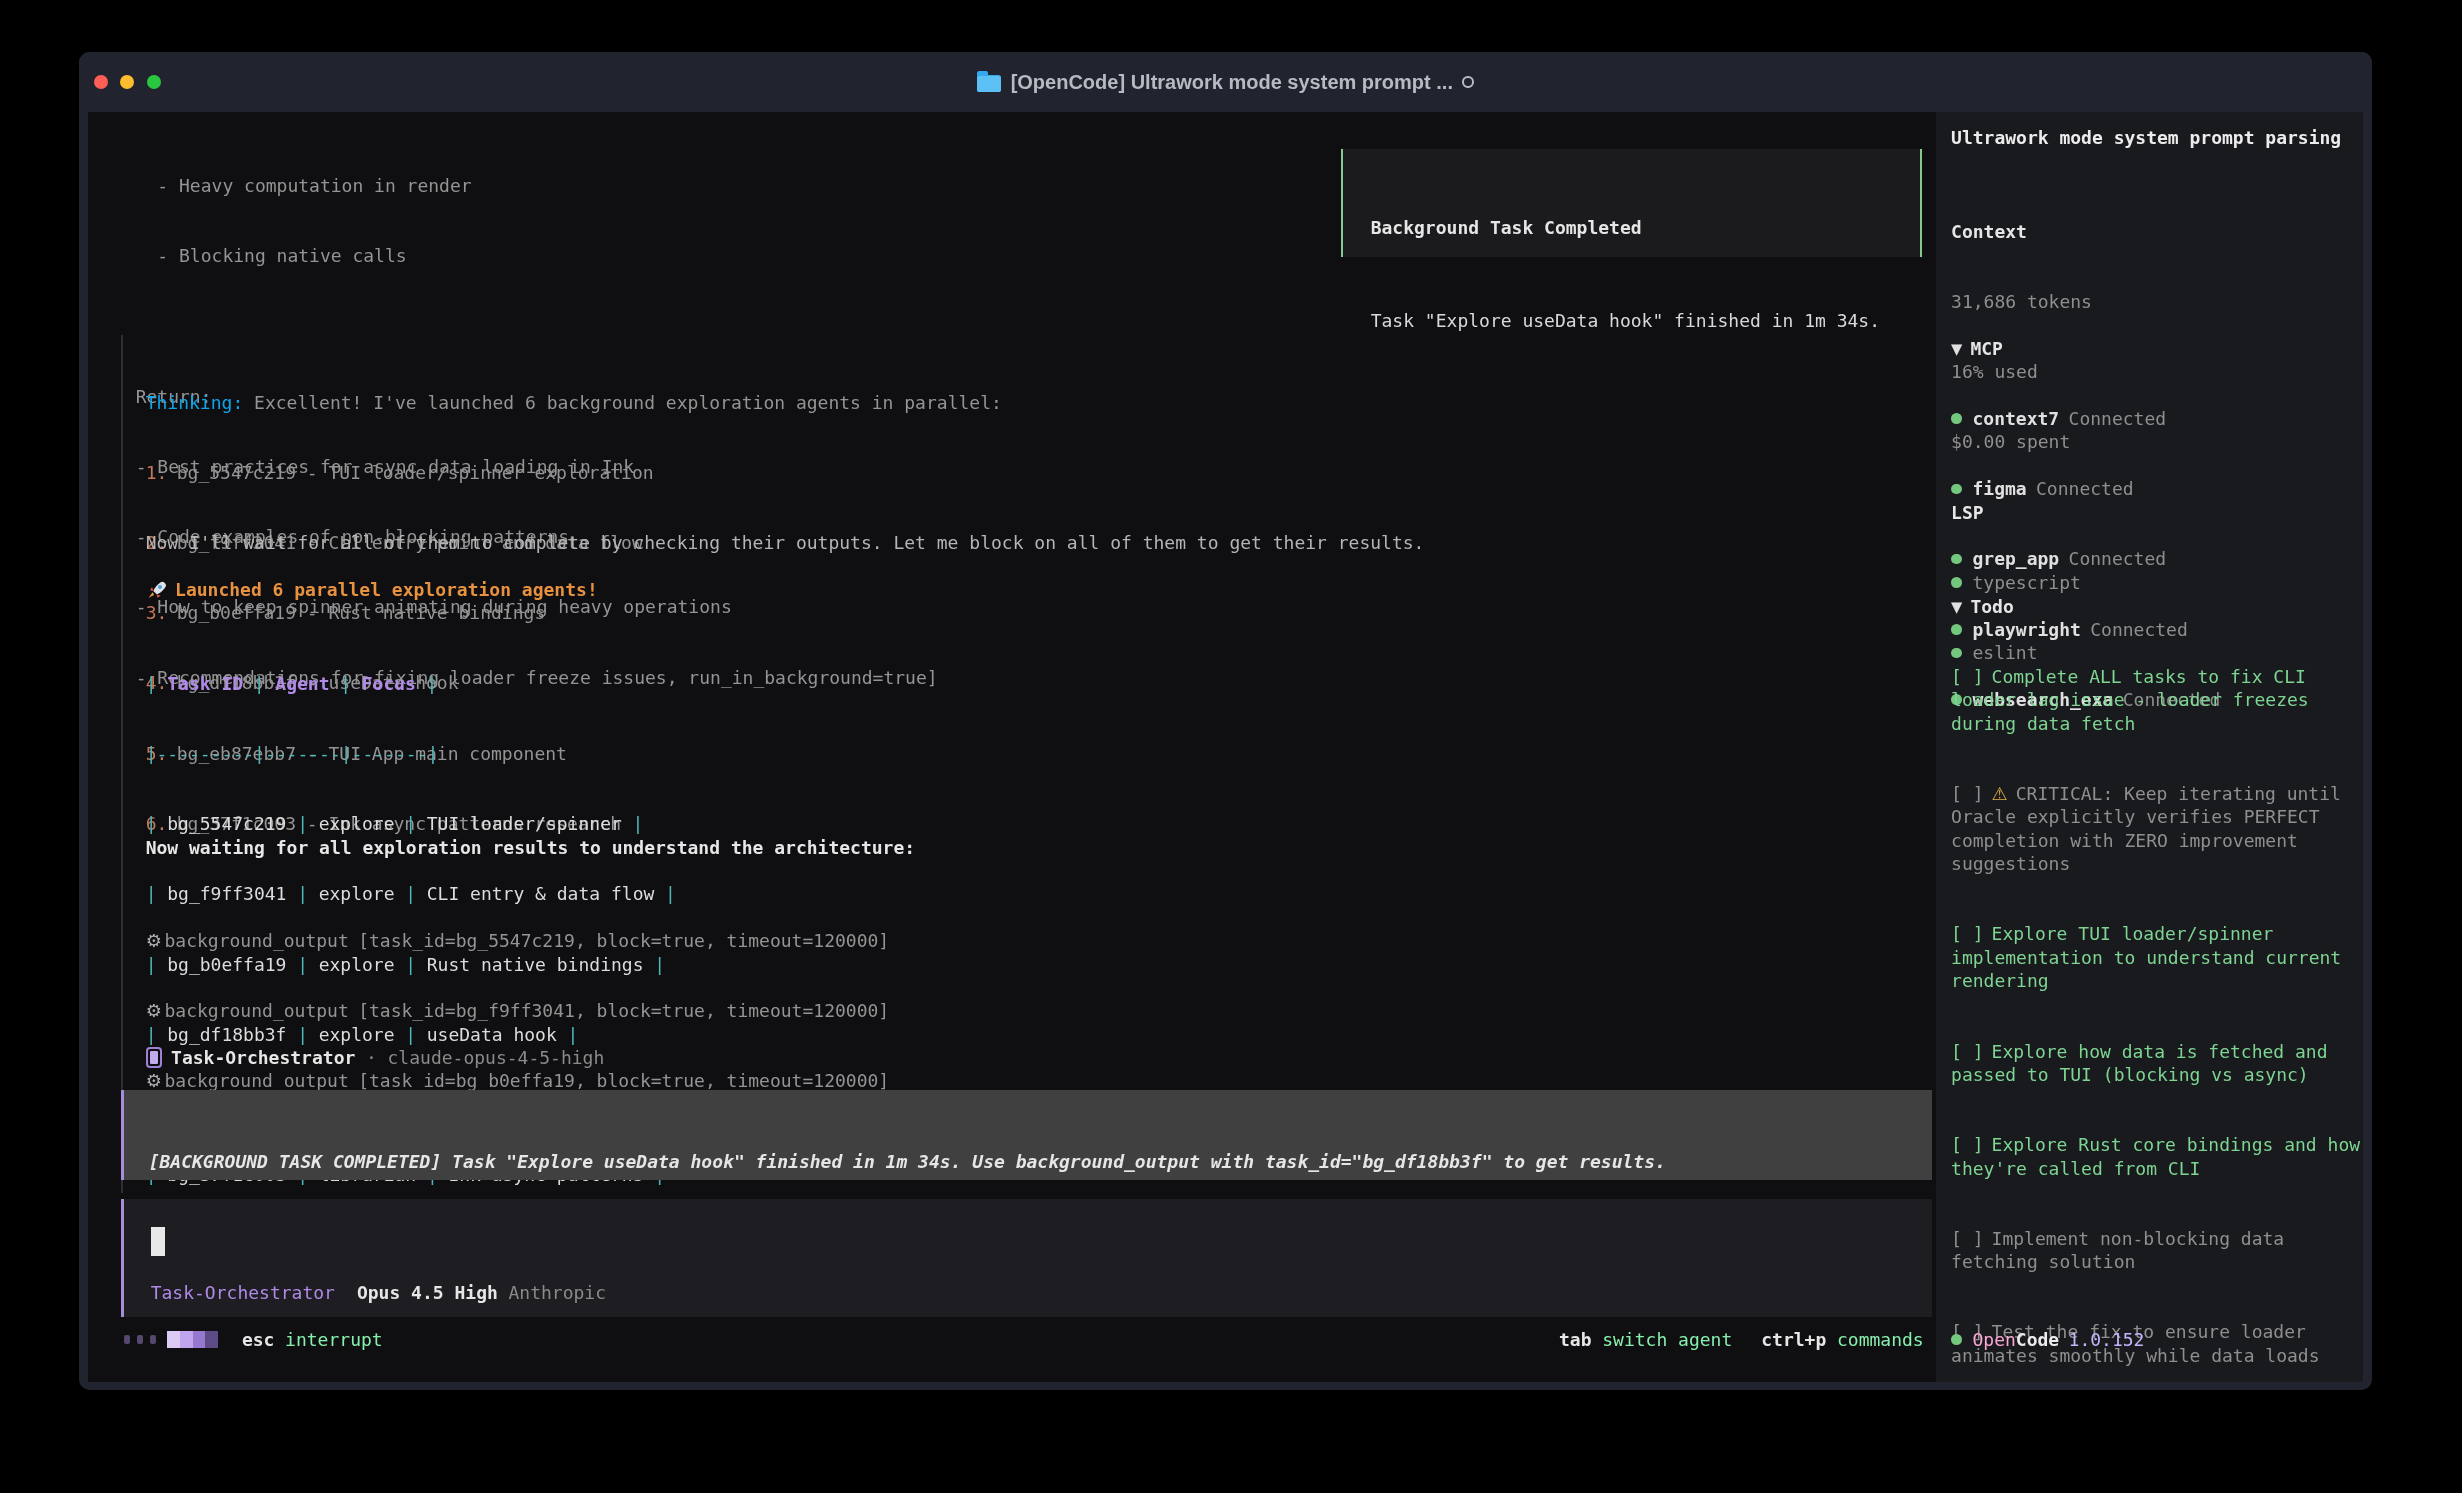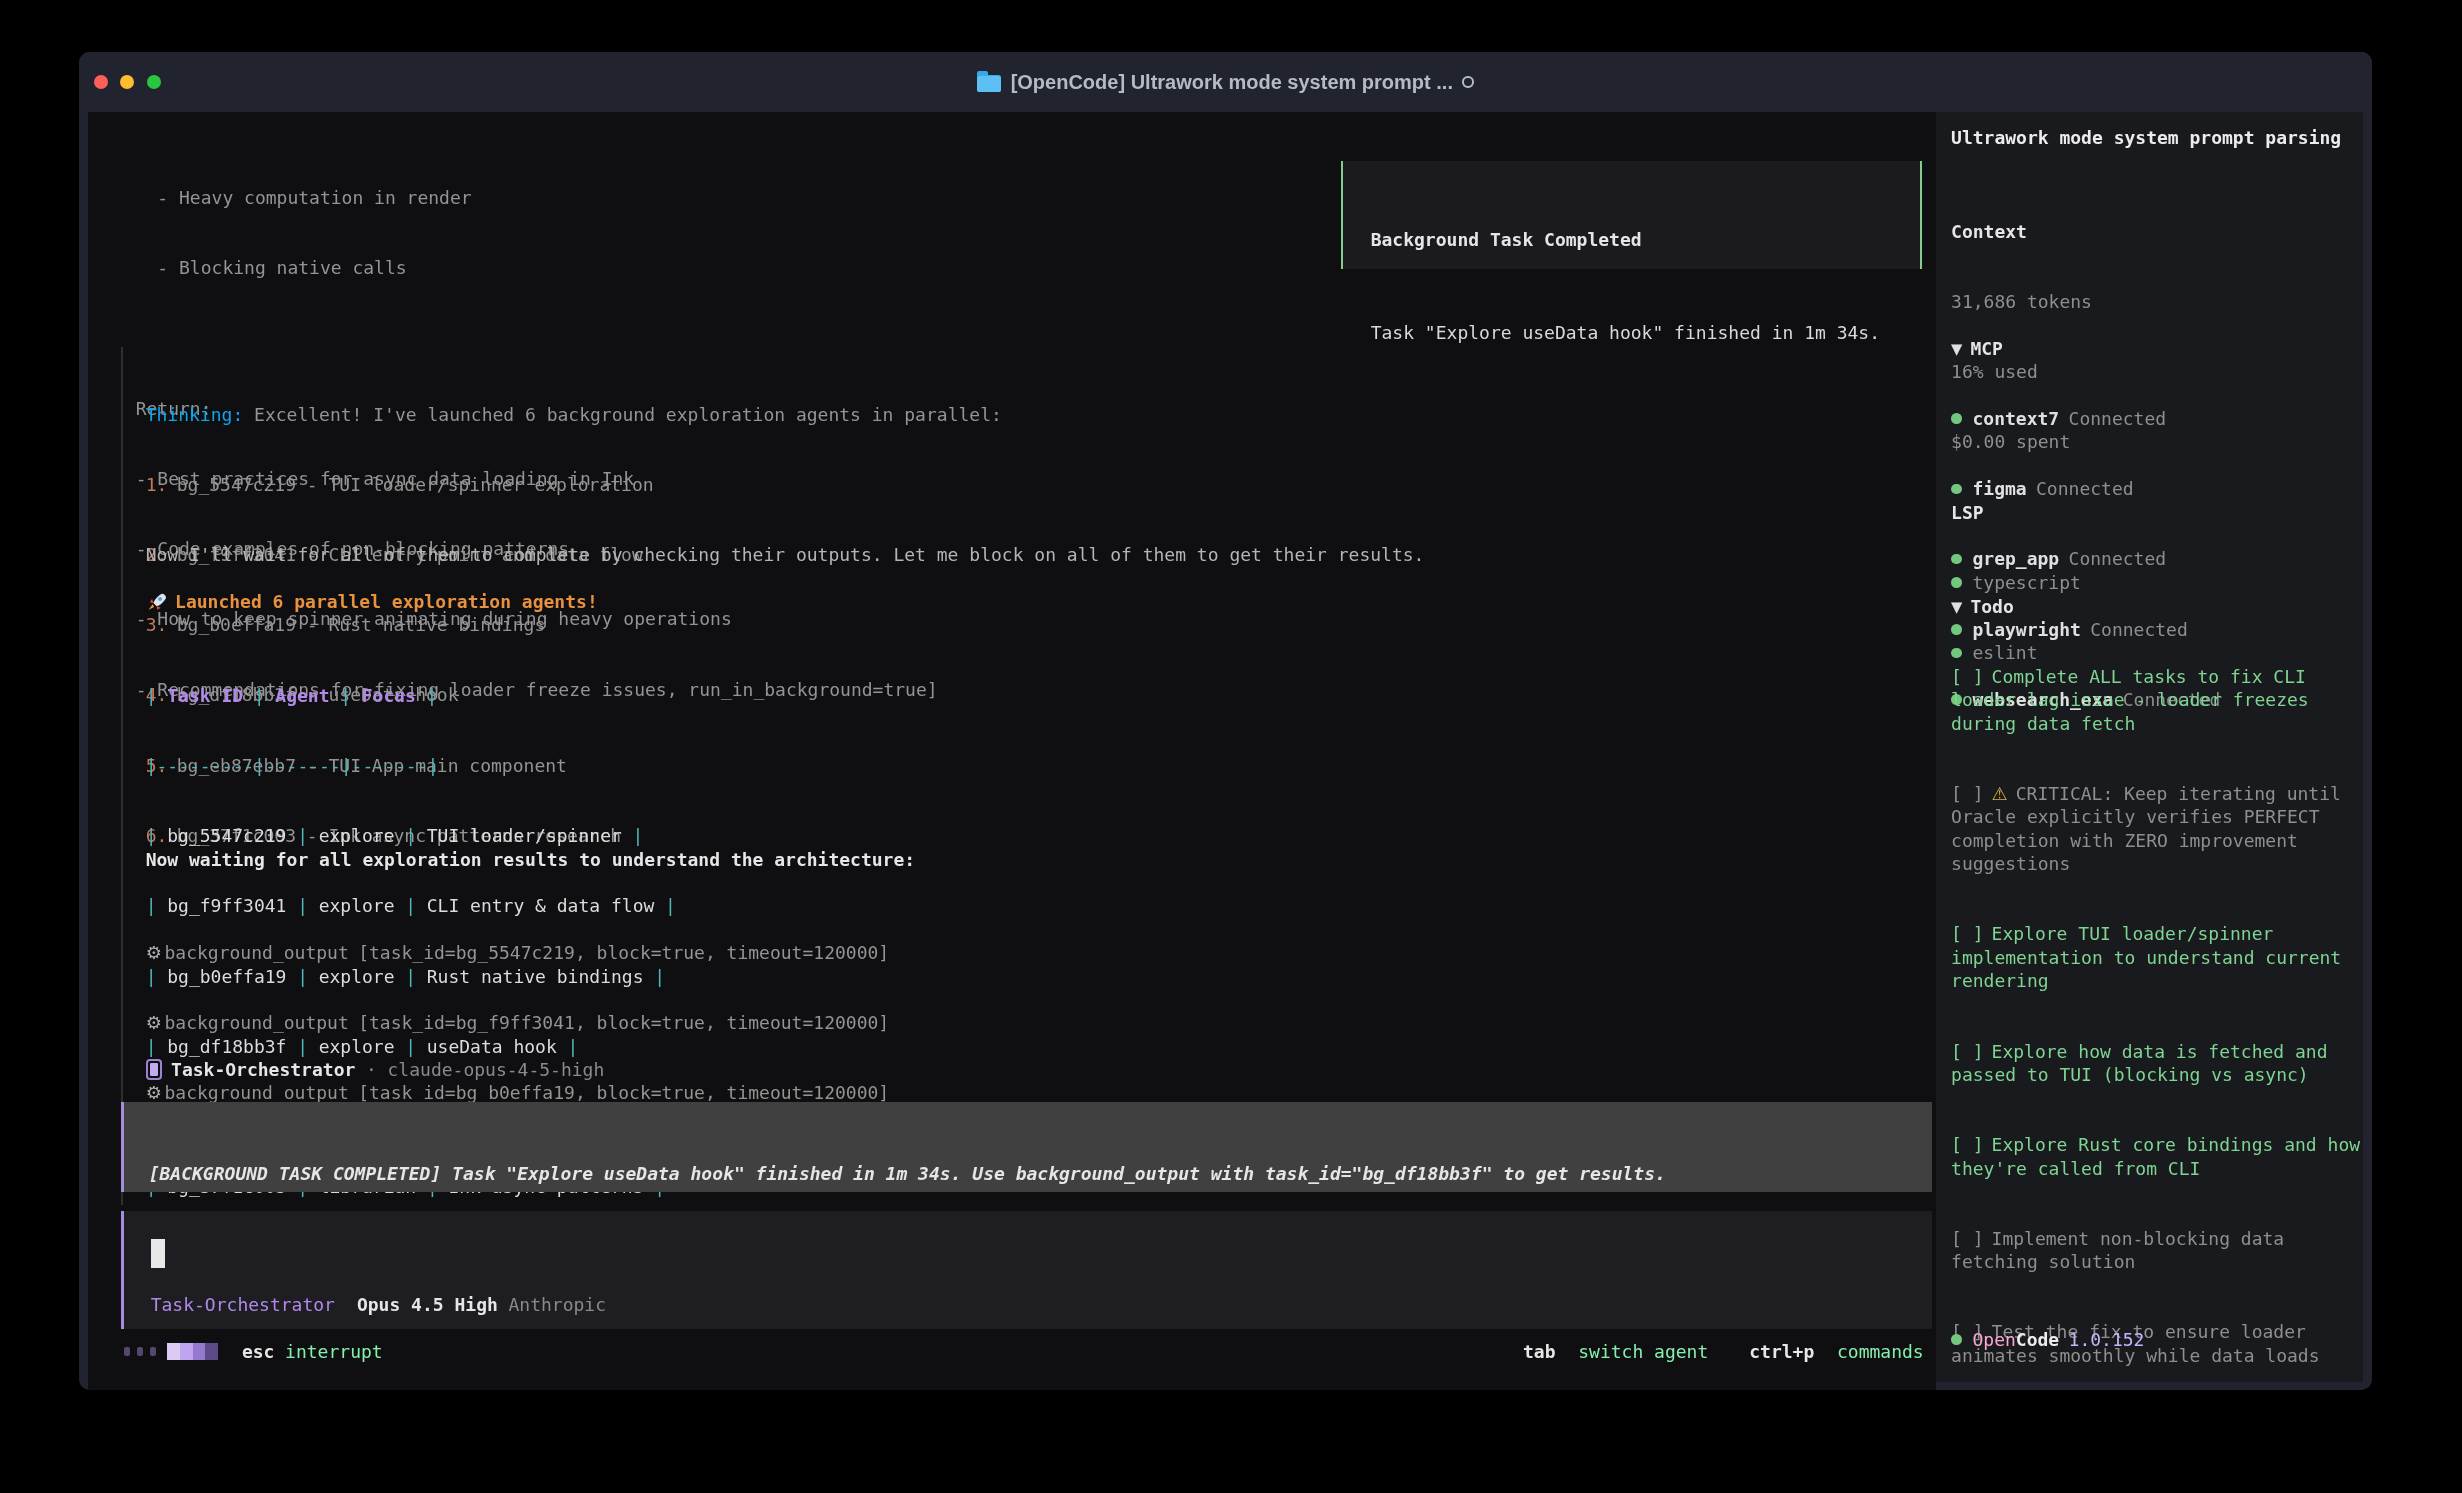--- a/index.html
+++ b/index.html
@@ -11,21 +11,21 @@
   .light{width:14px;height:14px;border-radius:50%;}
   .light.red{background:#ff5f57;}
   .light.yellow{background:#febc2e;}
   .light.green{background:#29c73f;}
   .titlewrap{margin:13px auto;display:flex;align-items:center;gap:9.4px;font-family:"Liberation Sans",sans-serif;font-weight:700;font-size:20px;color:#b6bac2;}
   .foldericon{position:relative;width:24px;height:17.4px;background:#35a9ee;border-radius:2.7px;margin-top:2.7px;}
   .foldericon::before{content:"";position:absolute;left:0;top:-4px;width:10.7px;height:5.4px;background:#35a9ee;border-radius:2px 2px 0 0;}
   .foldericon::after{content:"";position:absolute;left:0;top:1.3px;width:24px;height:16px;background:#5cc0f5;border-radius:2px;}
   .ring{width:11.4px;height:11.4px;border:2px solid #b6bac2;border-radius:50%;}
   .app{position:absolute;left:8.7px;right:8.7px;top:60px;bottom:8px;background:#0f0f12;}
-  .content{position:absolute;left:0;top:12px;width:1848px;height:100%;background:#0f0f12;}
+  .content{position:absolute;left:0;top:0;width:1848px;height:100%;background:#0f0f12;}
   .sidebar{position:absolute;left:1848px;top:0;right:0;height:100%;background:#191a1d;padding:0 17.4px 0 15.4px;}
   
   .g{color:#949494;} .g2{color:#8a8a8a;} .w{color:#e6e6e6;font-weight:700;} .wl{color:#b5b5b5;}
   .purple{color:#b18ae8;} .teal{color:#4fb8b8;} .orange{color:#e8923f;} .num{color:#c4785a;}
   .gold{color:#0ea5e9;} .rowtxt{color:#dcdcdc;}
   .greenline{color:#7ed492;} .grayline{color:#8f8f8f;} .warn{color:#e3b341;}
   .line{height:23.4px;display:flex;align-items:center;}
   .abs{position:absolute;}
   
   .scrollback{left:48px;top:15.4px;}
@@ -42,21 +42,21 @@
   .notify{left:1253px;top:37px;width:581px;height:108px;background:#1b1b1e;border-left:2.7px solid #85cb90;border-right:2.7px solid #85cb90;padding:20px 0 0 28px;}
   
   .queued{left:33px;top:978px;width:1811px;height:90px;background:#404040;border-left:3.3px solid #a78bdc;padding:13.4px 0 0 25px;font-style:italic;}
   .badge{display:inline-block;background:#a085de;color:#17171a;font-weight:700;padding:0 10.7px;margin-left:12px;border-radius:1.3px;}
   
   .inputblock{left:33px;top:1087px;width:1811px;height:118px;background:#1d1d22;border-left:3.3px solid #a78bdc;}
   .cursor{position:absolute;left:27px;top:28px;width:14.7px;height:29px;background:#e8e8e8;}
   .inputfooter{position:absolute;left:27px;top:82px;display:flex;gap:0;align-items:center;}
   
   .status-left{left:36px;top:1216px;display:flex;align-items:center;}
-  .status-right{right:12px;top:1216px;display:flex;align-items:center;gap:12px;}
+  .status-right{right:12px;top:1216px;display:flex;align-items:center;}
   .dots{display:flex;gap:7.4px;align-items:center;margin-right:10.7px;}
   .dot-sm{width:6px;height:9.4px;border-radius:2px;background:#55476e;}
   .segs{display:flex;margin-right:24px;}
   .seg{width:12.7px;height:17.4px;}
   .seg1{background:#dbcbf4;} .seg2{background:#c0a4ef;} .seg3{background:#9678cf;} .seg4{background:#5d4b87;}
   .key{color:#e6e6e6;font-weight:700;} .hint{color:#86efac;margin-left:10.7px;}
   .gap40{margin-left:29px;}
   
   .sb-title{position:absolute;left:15.4px;top:14px;color:#ececec;font-weight:700;}
   .sb-context{position:absolute;left:15.4px;top:61px;}

